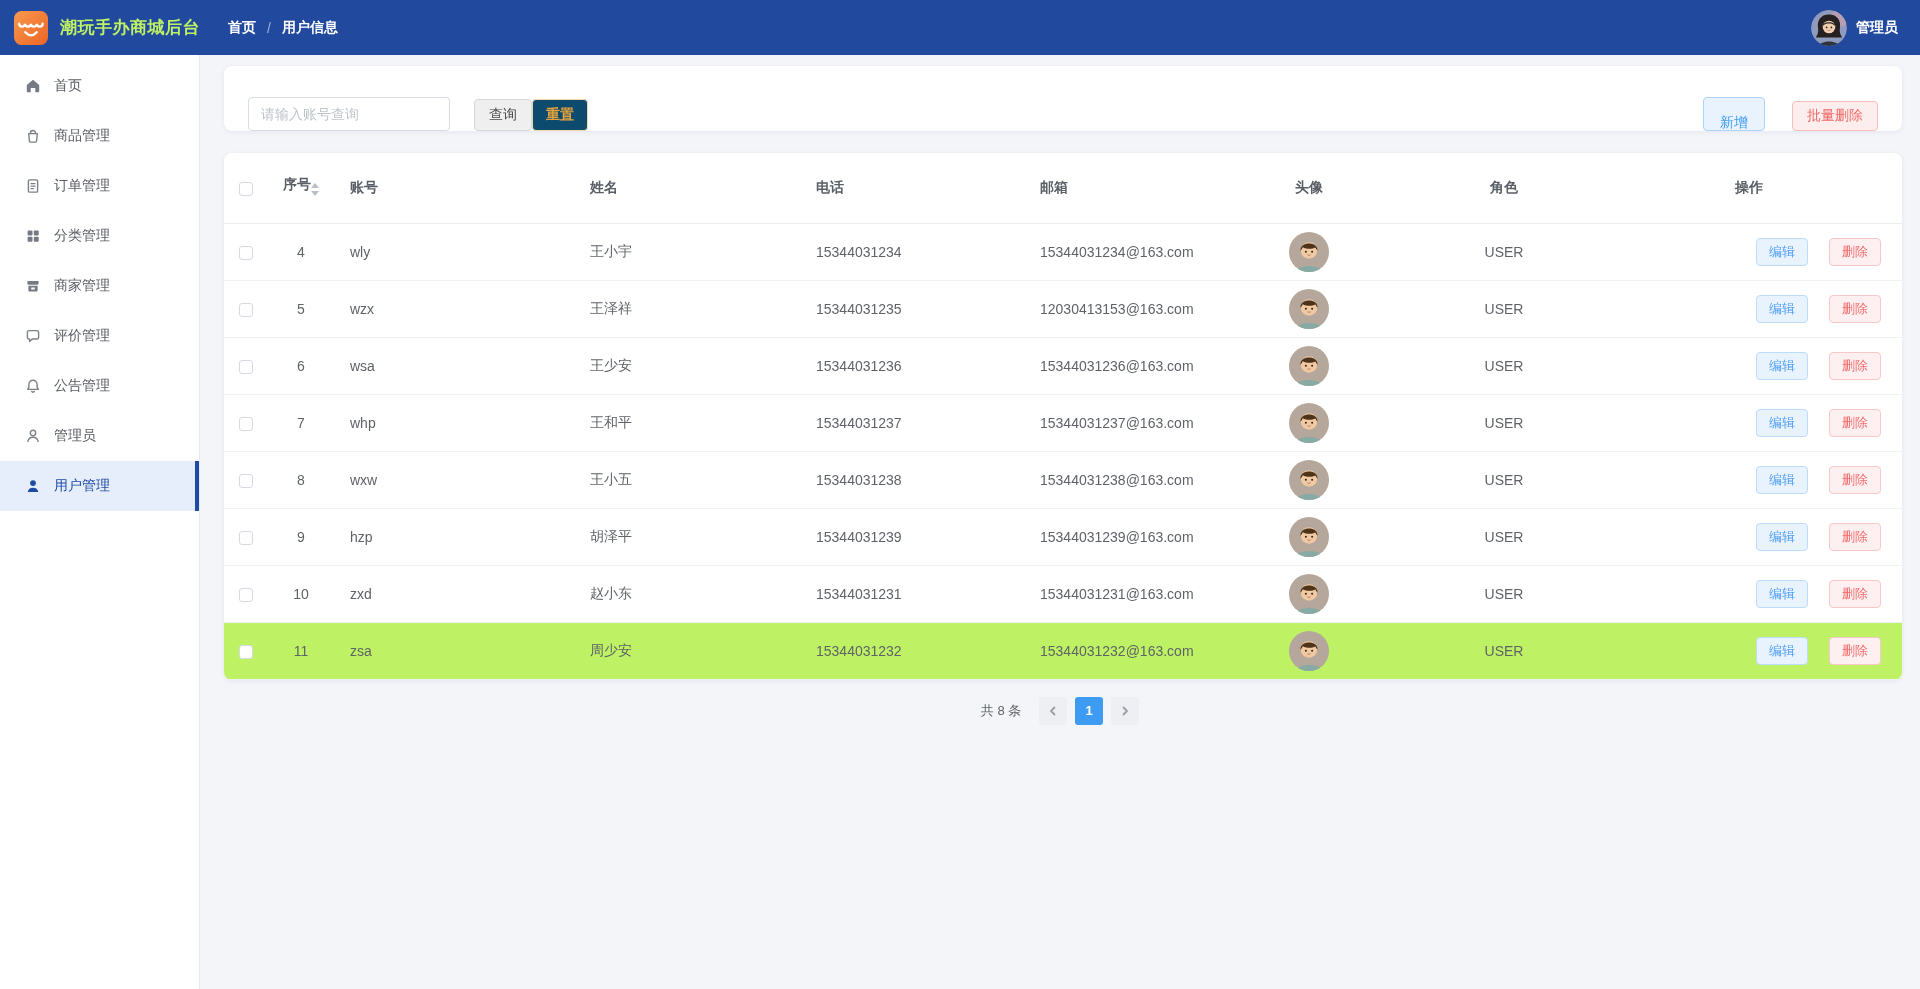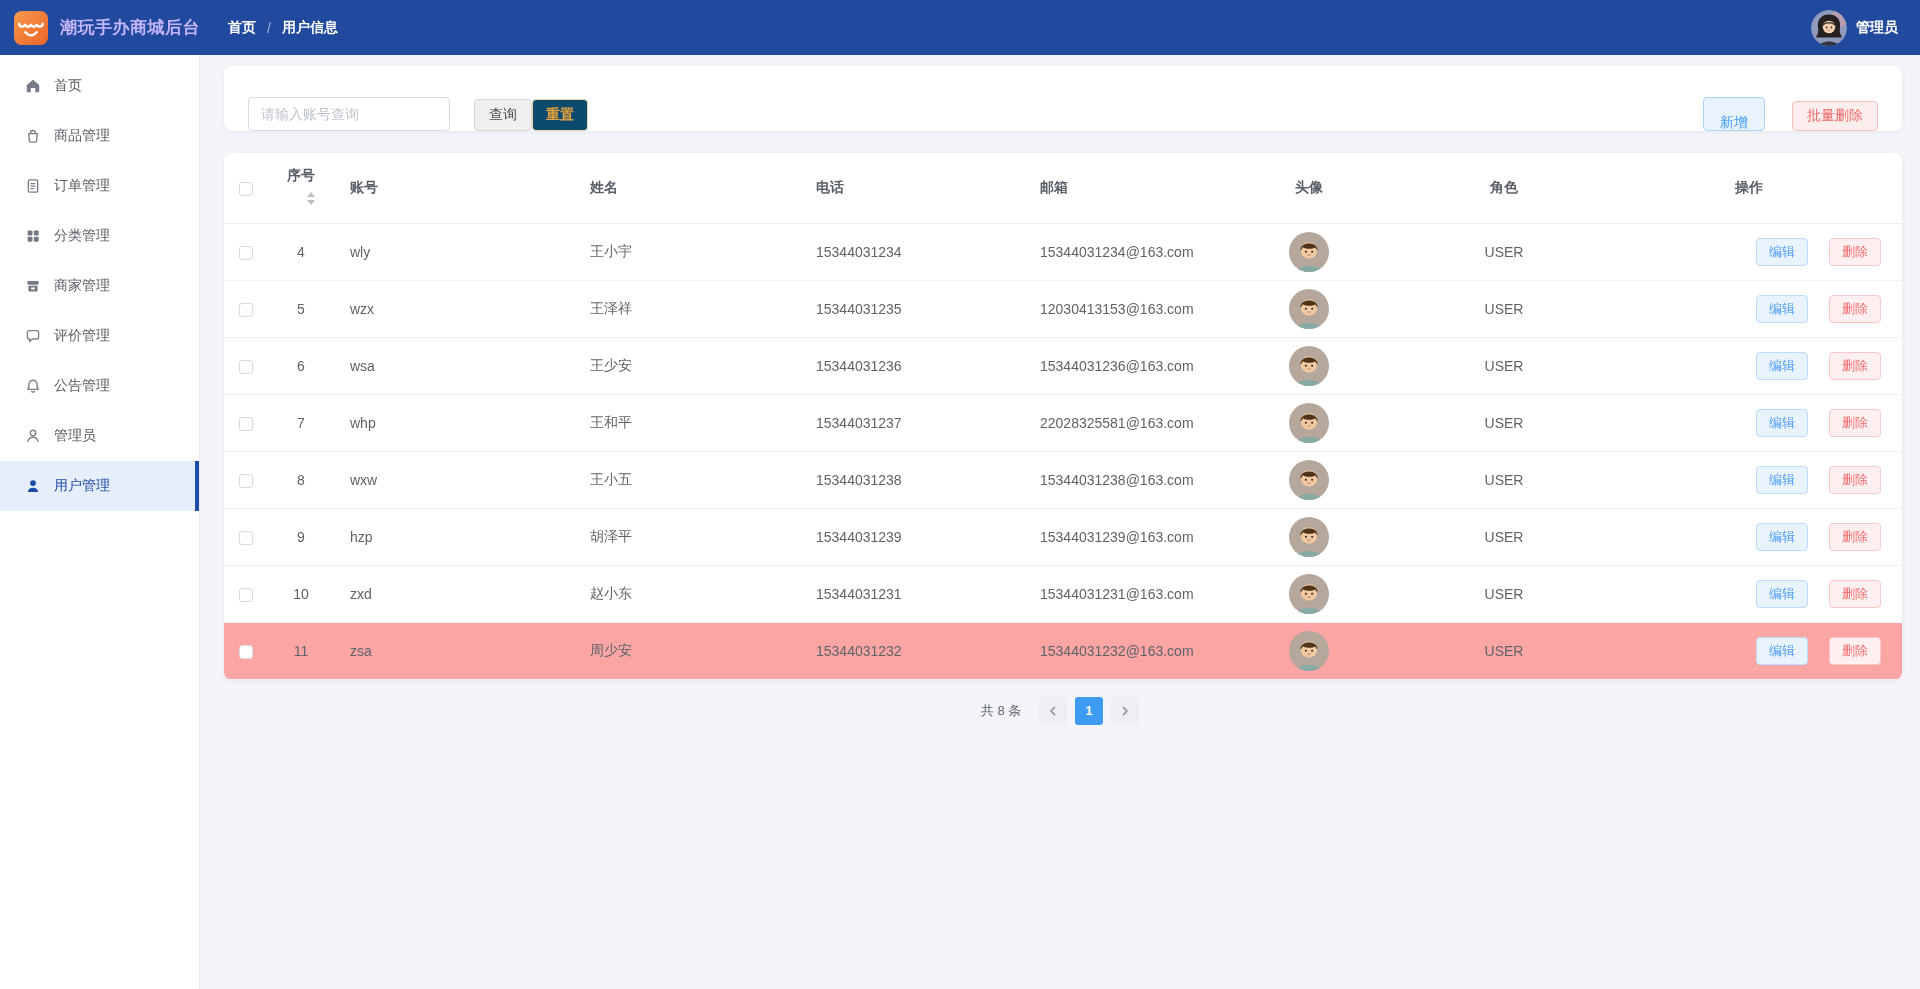--- a/index.html
+++ b/index.html
@@ -13,21 +13,21 @@
   .screen { width: 1920px; height: 989px; display: flex; flex-direction: column; }
 
   
   .app-header {
     height: 55px; flex: 0 0 55px;
     background: #21499e;
     display: flex; align-items: center;
     padding: 0 22px 0 14px;
   }
   .logo { width: 34px; height: 34px; margin-right: 12px; flex: 0 0 auto; }
-  .app-title { color: #c4b5fd; font-size: 17px; font-weight: bold; letter-spacing: .5px; }
+  .app-title { color: #bef264; font-size: 17px; font-weight: bold; letter-spacing: .5px; }
   .breadcrumb { margin-left: 28px; display: flex; align-items: center; gap: 11px; font-size: 14px; font-weight: 600; }
   .crumb { color: #fff; cursor: pointer; }
   .crumb-sep { color: rgba(255,255,255,.55); font-weight: 400; }
   .header-right { margin-left: auto; display: flex; align-items: center; gap: 9px; }
   .header-avatar { width: 36px; height: 36px; border-radius: 50%; overflow: hidden; cursor: pointer; flex: 0 0 auto; }
   .admin-name { color: #fff; font-size: 14px; font-weight: 600; }
 
   
   .layout { flex: 1; display: flex; min-height: 0; }
   .sidebar {
@@ -76,23 +76,23 @@
     text-align: left; border-bottom: 1px solid #e9edf2; padding-left: 16px;
   }
   tbody td {
     height: 57px; font-size: 14px; color: #5f6368;
     border-bottom: 1px solid #eef1f5; padding-left: 16px;
     white-space: nowrap; overflow: hidden;
   }
   .c-center { text-align: center; padding-left: 0 !important; }
   th.col-actions { text-align: center; padding-right: 44px; }
   td.cell-actions { text-align: right; padding-right: 21px; }
-  tbody tr.last-row { background: #fca5a5; }
-
-  .th-index { display: inline-flex; flex-direction: column; align-items: flex-end; cursor: pointer; }
+  tbody tr.last-row { background: #bef264; }
+
+  .th-index { display: inline-flex; flex-direction: row; align-items: flex-start; cursor: pointer; }
   .caret-wrapper { display: flex; flex-direction: column; align-items: center; margin-top: 3px; }
   .caret-up { width: 0; height: 0; border: 4px solid transparent; border-bottom: 5px solid #b9bdc6; margin-bottom: 3px; }
   .caret-down { width: 0; height: 0; border: 4px solid transparent; border-top: 5px solid #b9bdc6; }
 
   input[type="checkbox"] {
     appearance: none; -webkit-appearance: none;
     width: 14px; height: 14px; border: 1px solid #d6dae2; border-radius: 3px;
     background: #fff; cursor: pointer; vertical-align: middle;
   }
   .row-avatar { width: 40px; height: 40px; vertical-align: middle; }
@@ -379,21 +379,21 @@
       <button class="mini-btn mini-edit">编辑</button>
       <button class="mini-btn mini-delete">删除</button>
     </td>
   </tr>
               <tr>
     <td class="c-center"><input type="checkbox" style=""></td>
     <td class="c-center">7</td>
     <td>whp</td>
     <td>王和平</td>
     <td>15344031237</td>
-    <td>22028325581@163.com</td>
+    <td>15344031237@163.com</td>
     <td class="c-center">
       <svg class="row-avatar" viewBox="0 0 40 40">
         <clipPath id="rac">
                       <circle cx="20" cy="20" r="20"></circle>
                     </clipPath>
         <g clip-path="url(#rac)">
           <rect width="40" height="40" fill="#b5a79b"></rect>
           <path d="M5.5 41 c2.5 -9.5 26.5 -9.5 29 0 z" fill="#87aaa4"></path>
           <circle cx="20" cy="18.5" r="8.3" fill="#f0c9a2"></circle>
           <path d="M11.6 19 c-1.6 -10 18.4 -10 16.8 0 l-2 -3.4 c-3.6 1.8 -9 1.6 -12.6 -.4 z" fill="#4e3319"></path>

